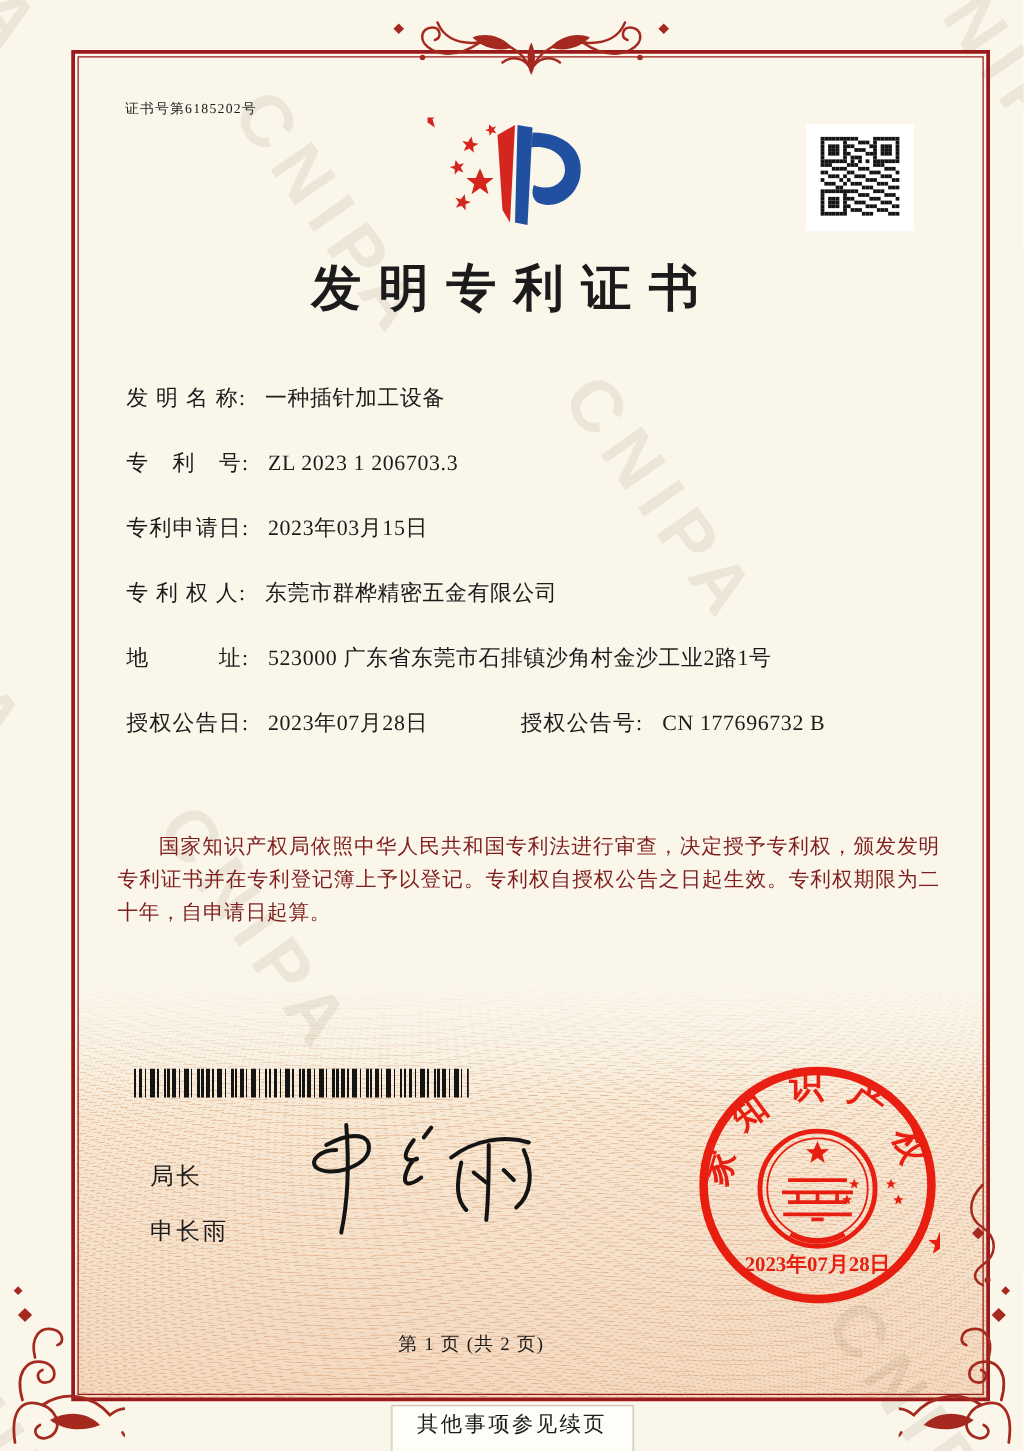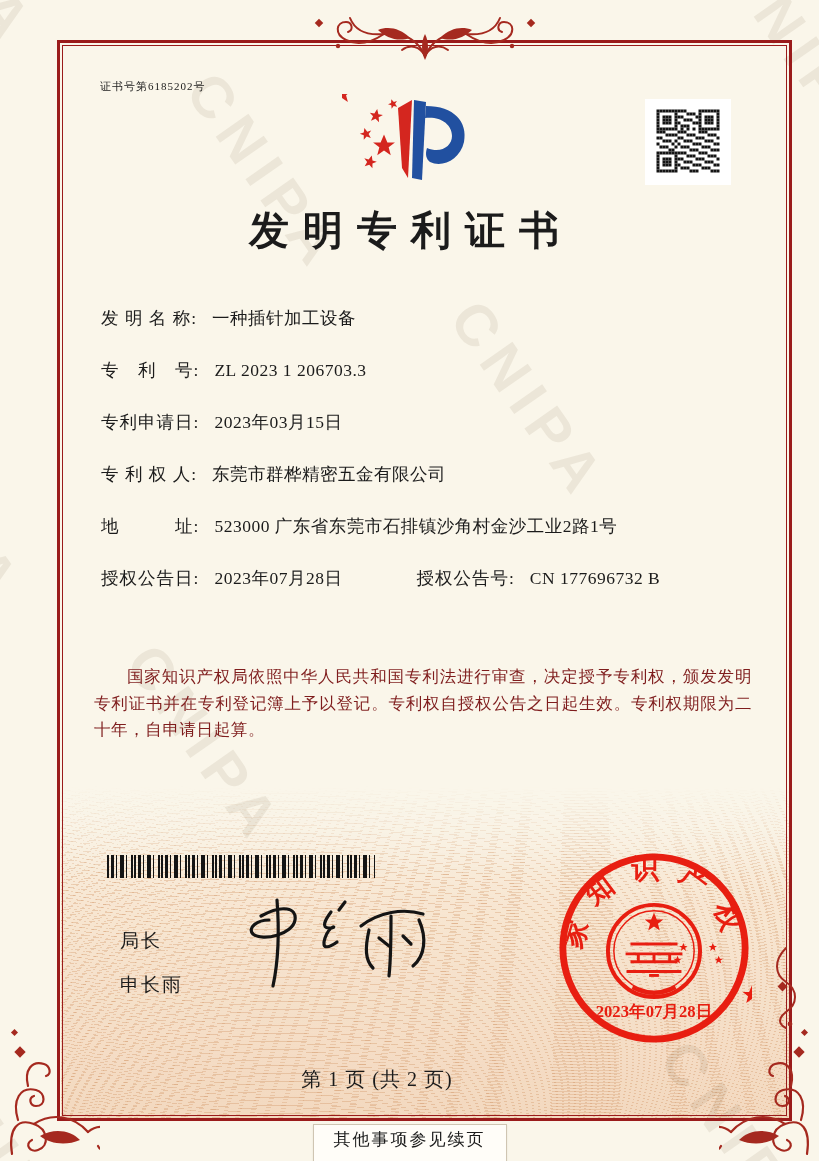--- a/index.html
+++ b/index.html
@@ -54,21 +54,21 @@
       #141414 24px 26px, rgba(0,0,0,0) 26px 27px);}
 
   .sig-title{position:absolute;left:120px;top:928px;font-size:19px;letter-spacing:2px;z-index:4;}
   .sig-name{position:absolute;left:120px;top:972px;font-size:19px;letter-spacing:2px;z-index:4;}
   .signature{position:absolute;left:227px;top:896px;z-index:5;}
 
   .seal{position:absolute;left:556px;top:850px;z-index:6;opacity:.96;}
   .seal text{font-family:"Liberation Serif","DejaVu Serif",serif;}
 
   .pageinfo{position:absolute;left:0;top:1066px;width:754px;text-align:center;
-            font-size:20px;letter-spacing:1px;z-index:4;}
+            font-size:15px;letter-spacing:1px;z-index:4;}
 
   .contbox{position:absolute;left:50%;top:1124px;transform:translateX(-50%);
            background:#fffdf8;border:1px solid #cfc5b2;padding:3px 20px 21px;
            font-size:17px;letter-spacing:2px;z-index:4;box-shadow:0 1px 2px rgba(0,0,0,.08);}
 
   .orn{position:absolute;z-index:5;pointer-events:none;}
 </style>
 </head>
 <body>
 

